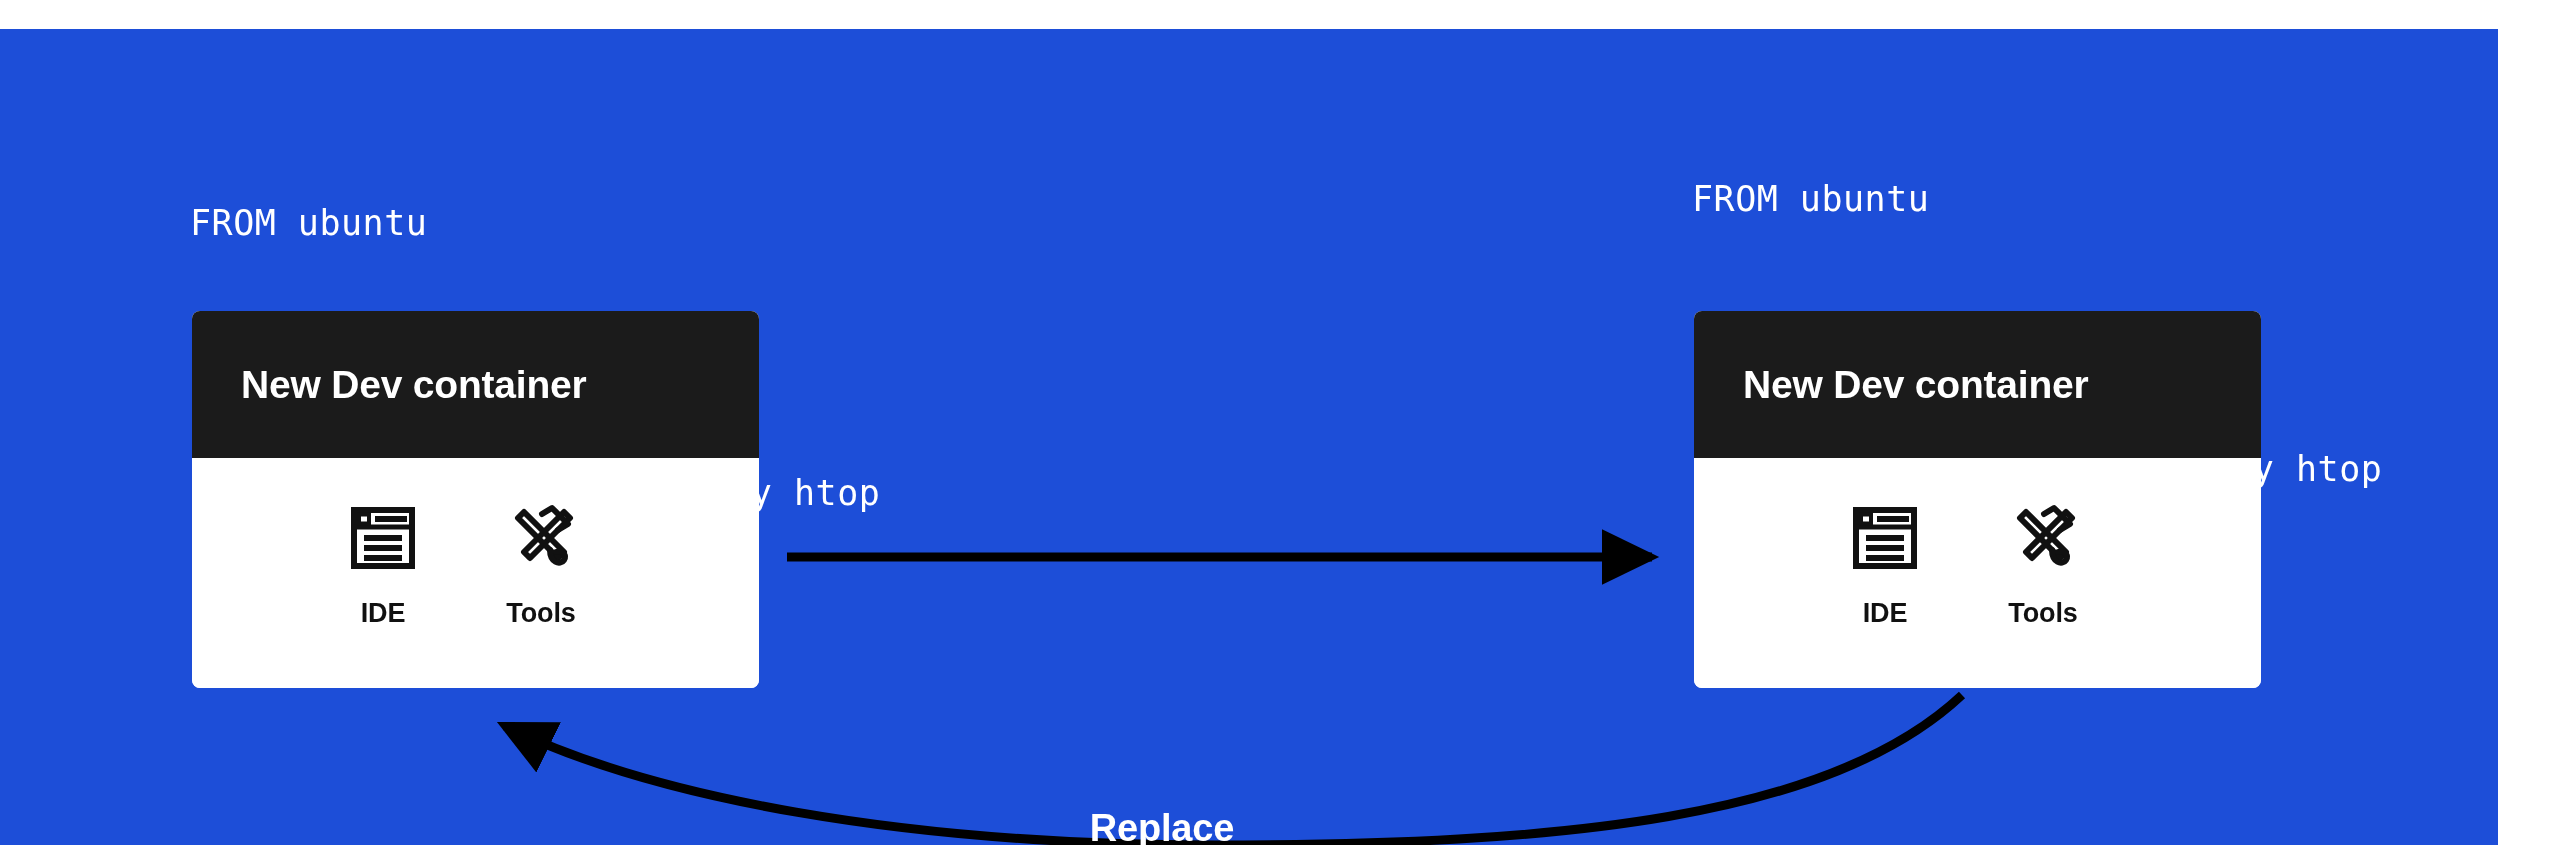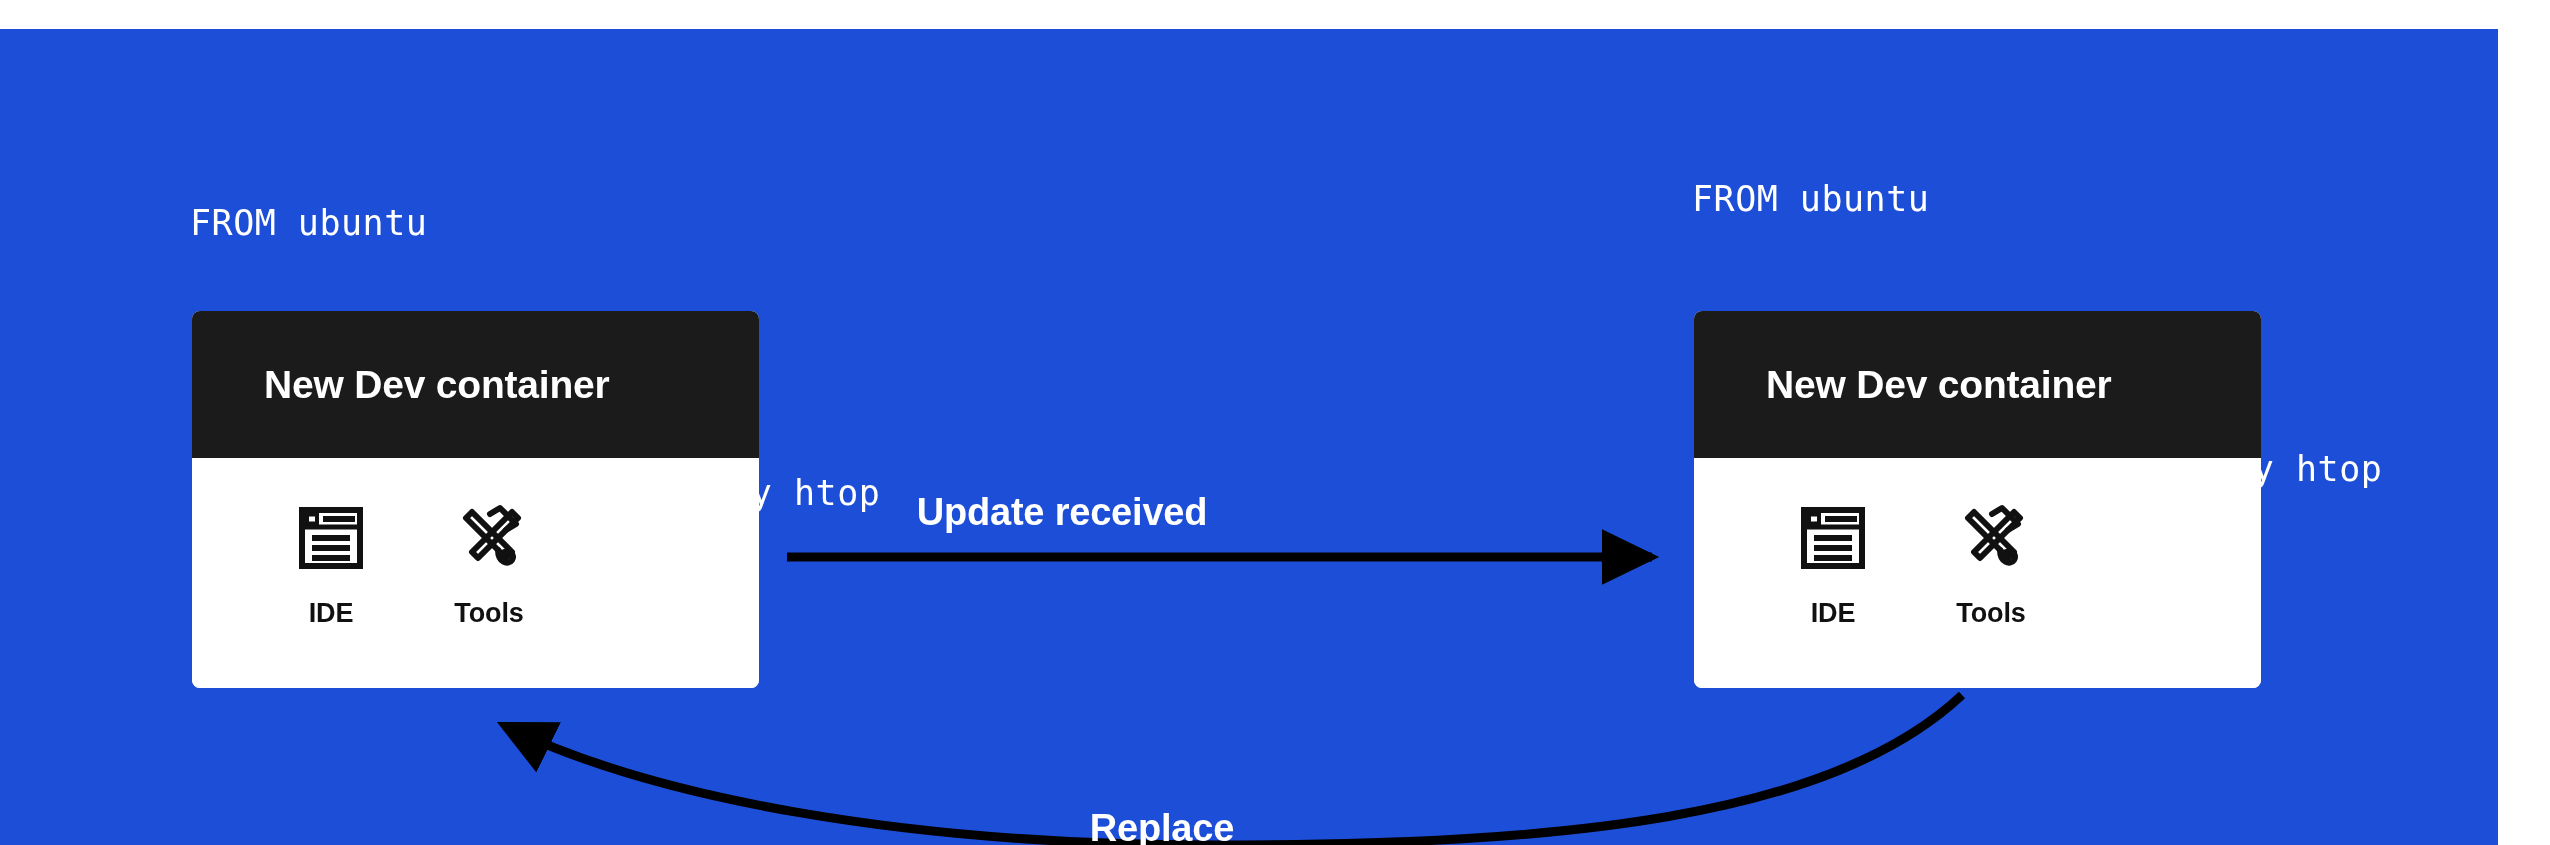--- a/index.html
+++ b/index.html
@@ -48,38 +48,38 @@
     flex-direction: column;
   }
   #card-left  { left: 192px;  top: 282px; }
   #card-right { left: 1694px; top: 282px; }
 
   .card-header {
     height: 147px;
     background: #1b1b1b;
     display: flex;
     align-items: center;
-    padding-left: 72px;
+    padding-left: 49px;
     box-sizing: border-box;
   }
   .card-title {
     color: #ffffff;
     font-size: 39px;
     font-weight: bold;
     letter-spacing: -0.2px;
     font-family: "Liberation Sans", sans-serif;
   }
 
   .card-body {
     flex: 1;
     background: #ffffff;
     display: flex;
     align-items: flex-start;
     padding-top: 42px;
-    padding-left: 60px;
+    padding-left: 112px;
     box-sizing: border-box;
   }
   .feature {
     width: 158px;
     display: flex;
     flex-direction: column;
     align-items: center;
   }
   .feature-icon {
     height: 76px;
@@ -219,16 +219,15 @@
       <marker id="head-curve" markerWidth="7" markerHeight="7" refX="5.4" refY="3.5" orient="auto" markerUnits="strokeWidth">
         <path d="M0,0.4 L6.4,3.5 L0,6.6 Z" fill="#000000"></path>
       </marker>
     </defs>
 
     <line x1="787" y1="528" x2="1652" y2="528" stroke="#000000" stroke-width="9" marker-end="url(#head-right)"></line>
 
     <path d="M 1962 666 C 1830 790 1560 816 1215 816 C 900 816 650 768 505 697" fill="none" stroke="#000000" stroke-width="9" stroke-linecap="butt" marker-end="url(#head-curve)"></path>
   </svg>
 
-  <div id="label-update" class="arrow-label">Update received</div>
   <div id="label-replace" class="arrow-label">Replace</div>
 
 </div>
 
 </body></html>

